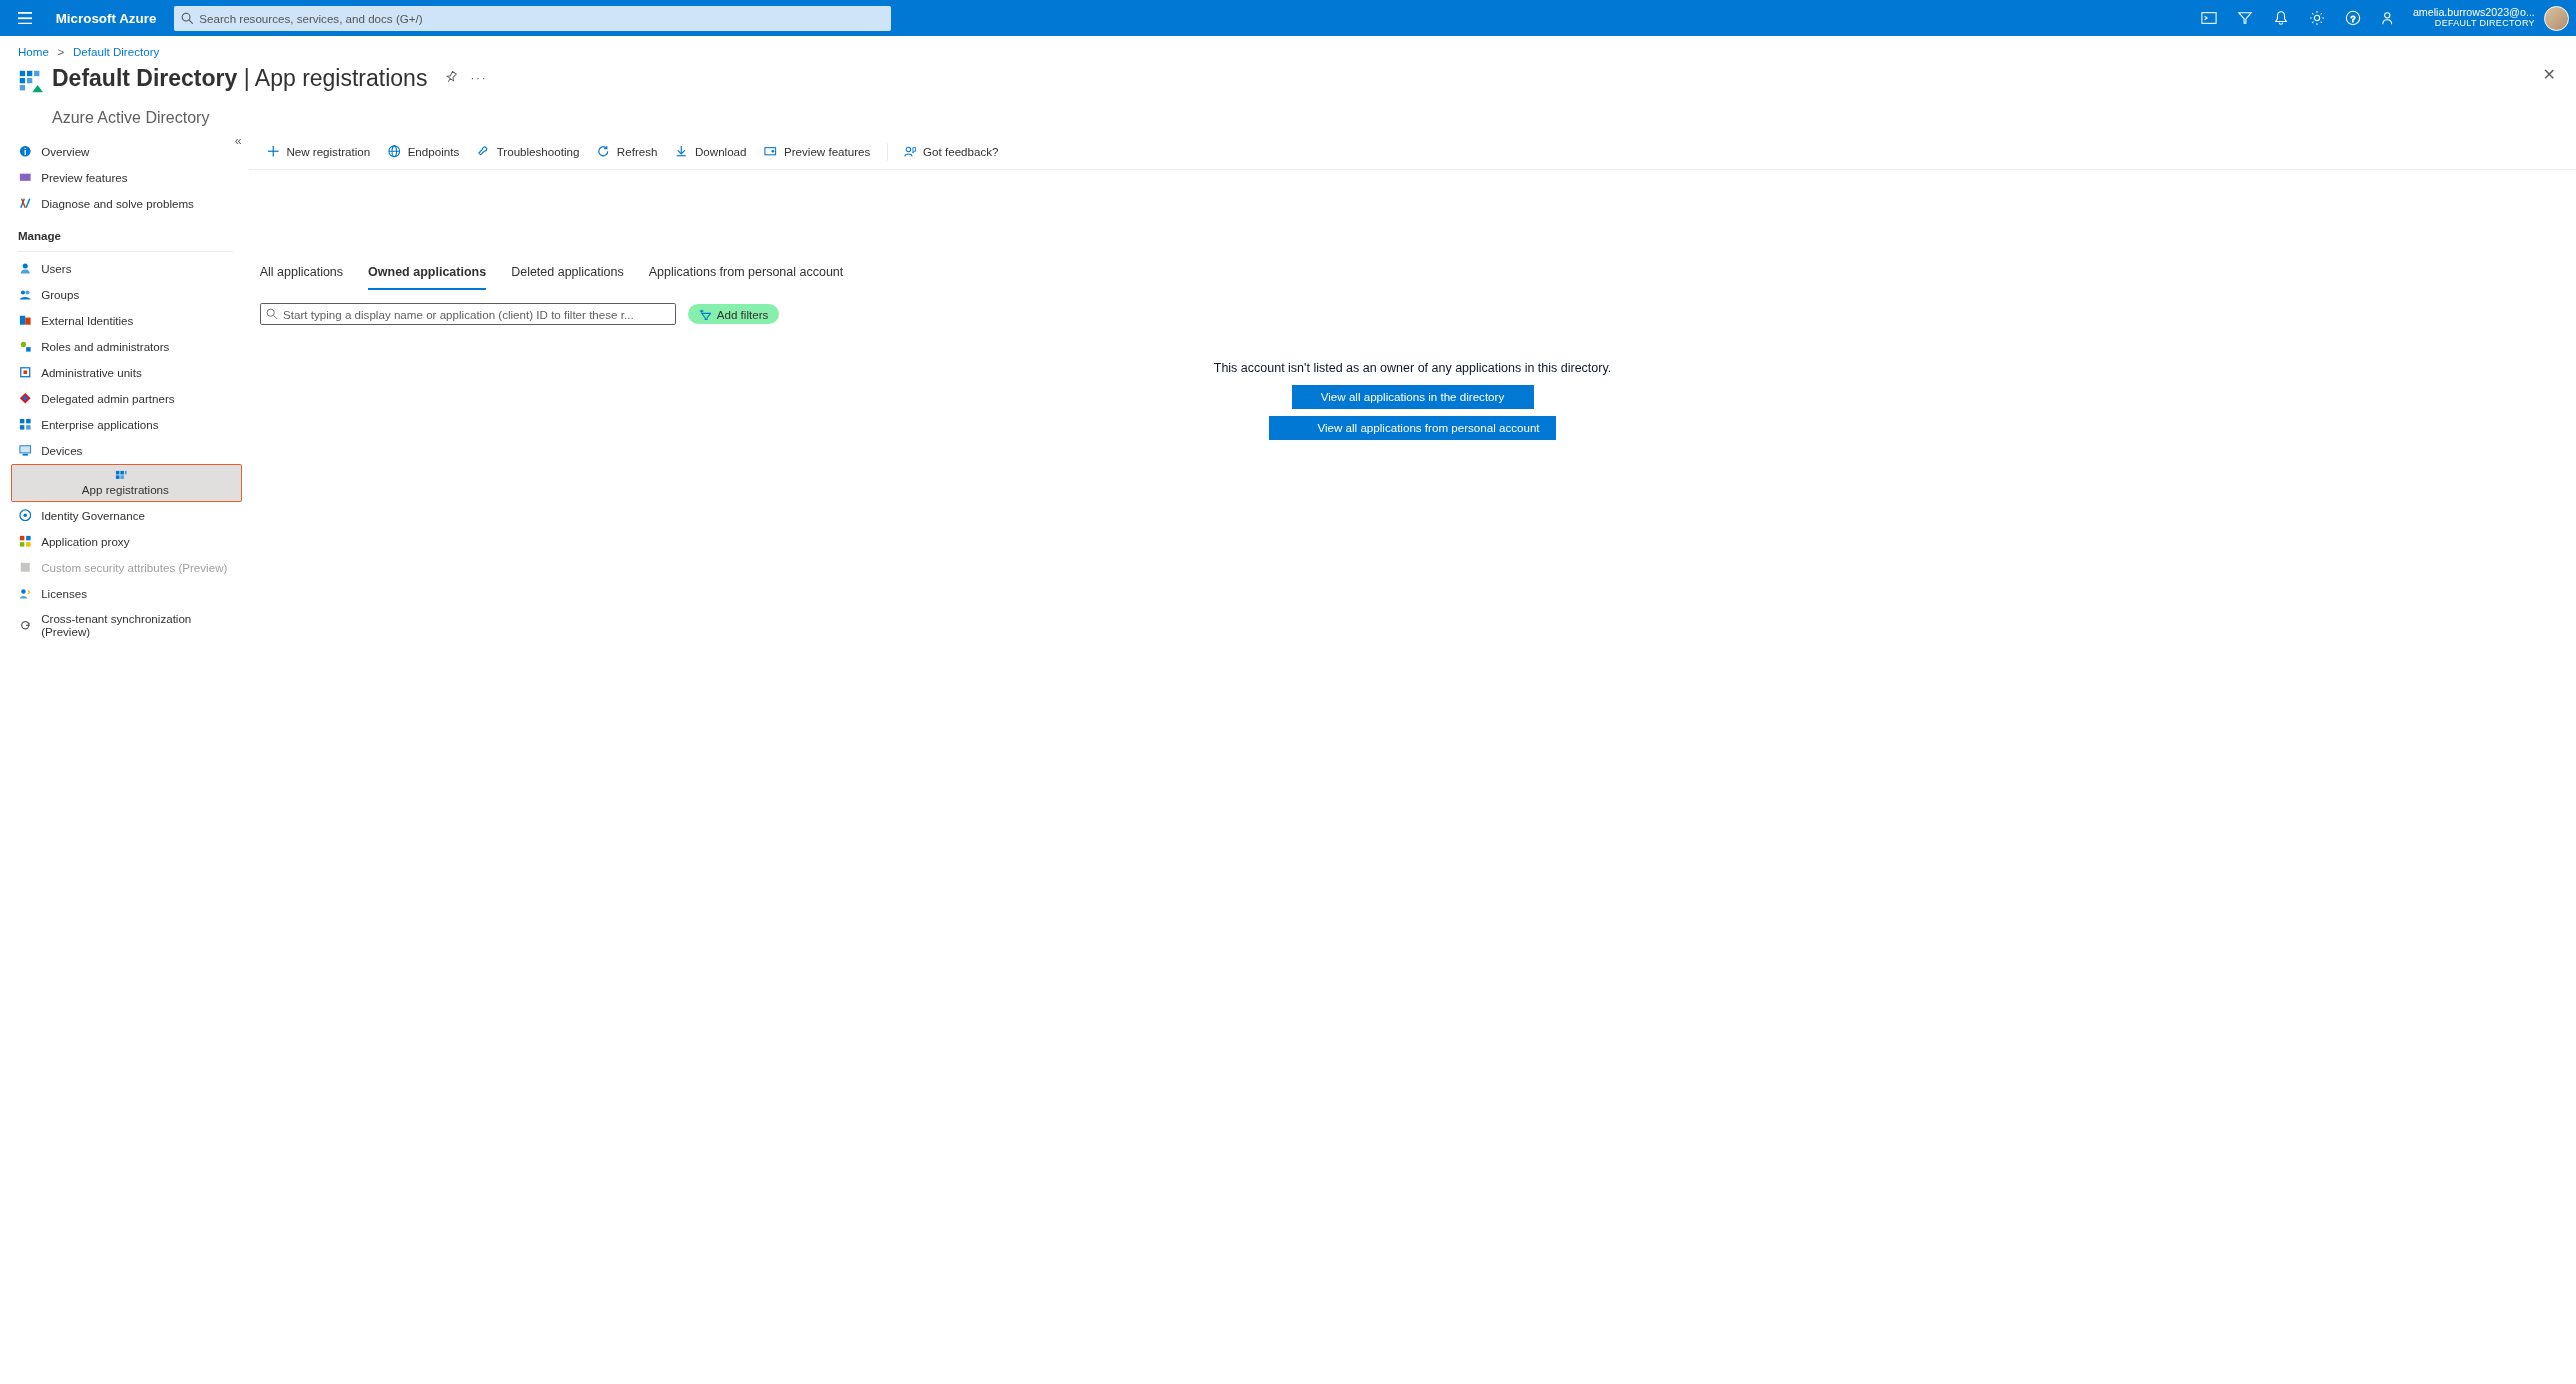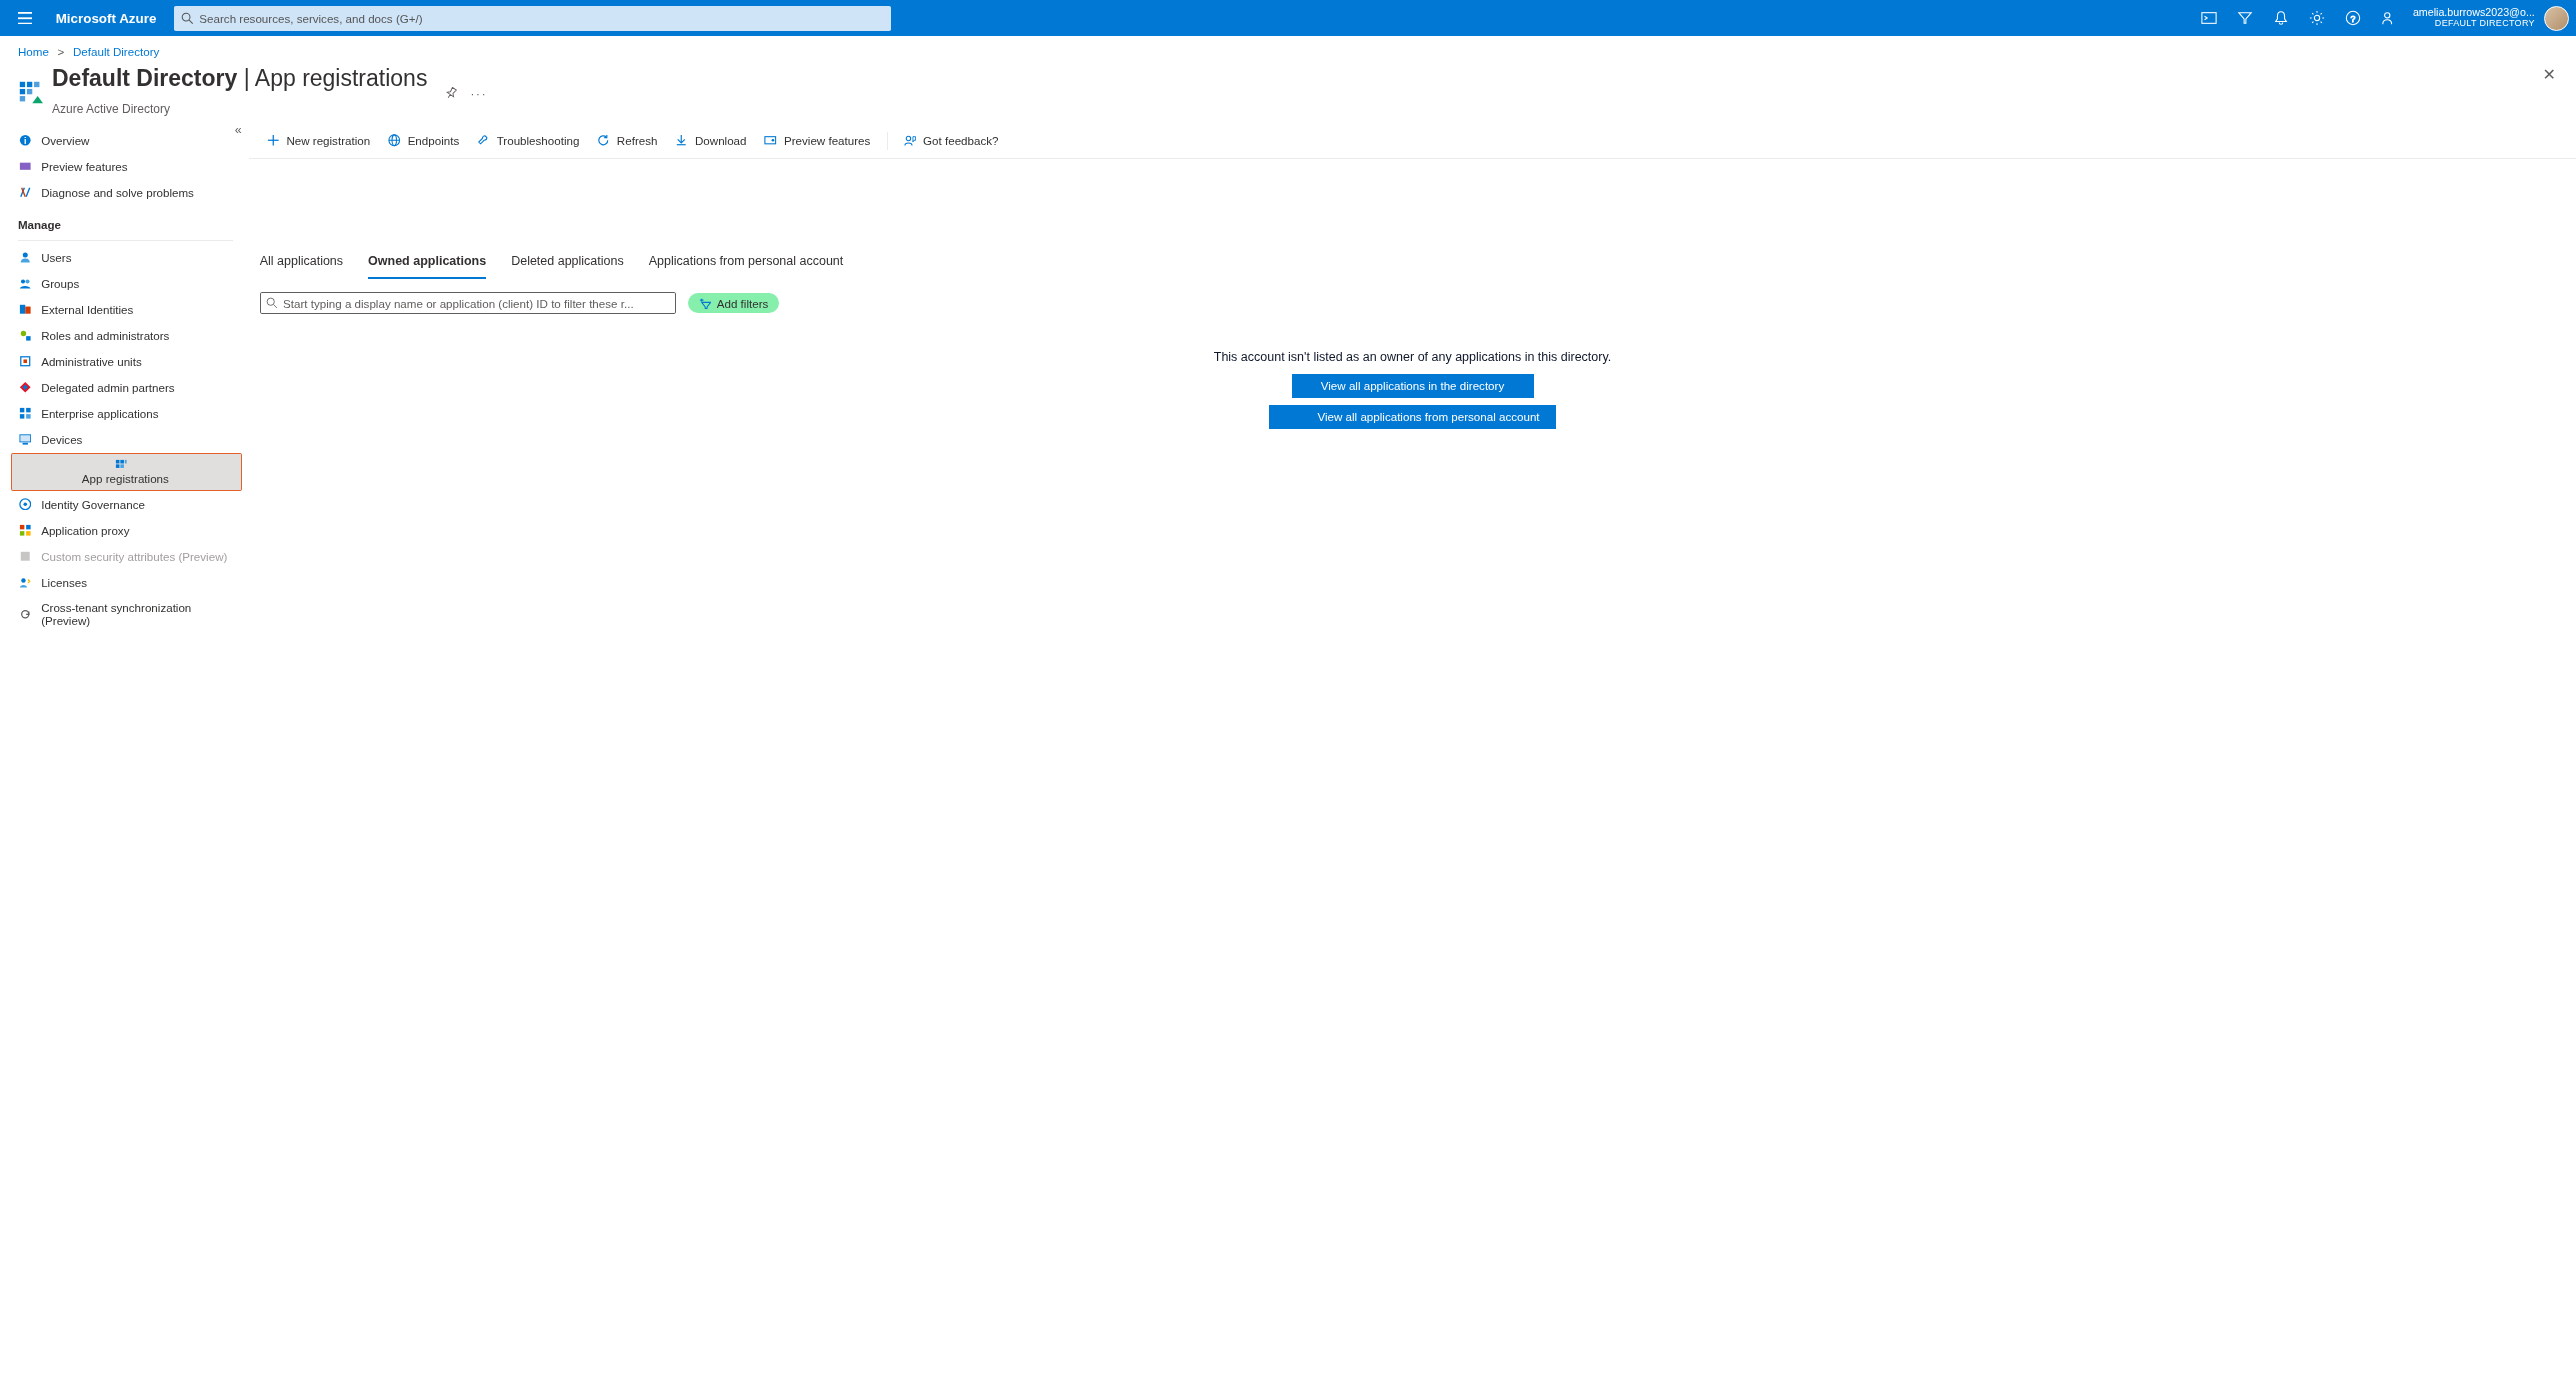--- a/index.html
+++ b/index.html
@@ -21,25 +21,25 @@
 .acct-email { font-size:10.7px; max-width:152px; overflow:hidden; text-overflow:ellipsis; white-space:nowrap; }
 .acct-dir { font-size:9px; letter-spacing:0.3px; }
 .avatar { width:25px; height:25px; border-radius:50%; background:linear-gradient(135deg,#d9c2a6,#b08e6a); margin-left:3.6px; border:0.9px solid #fff; }
 
 
 .breadcrumb { padding: 9px 18px 3.6px; font-size:11.6px; }
 .breadcrumb a { color:#0078d4; text-decoration:none; }
 .breadcrumb .sep { color:#605e5c; margin:0 5.4px; }
 
 
-.page-header { display:flex; align-items:center; padding: 3.6px 18px 7.2px; position:relative; }
+.page-header { display:flex; align-items:flex-start; padding: 3.6px 18px 7.2px; position:relative; }
 .page-icon { width:25px; height:25px; margin-right:9px; margin-top:3.6px; }
 .page-titles h1 { font-size:23px; font-weight:600; display:inline; }
 .page-titles .thin { font-weight:400; }
-.page-titles .sub { display:block; font-size:12px; color:#605e5c; margin-top:10px; }
+.page-titles .sub { display:block; font-size:16px; color:#605e5c; margin-top:17px; }
 .header-actions { display:flex; align-items:center; margin-left:18px; margin-top:5.4px; gap:12.5px; }
 .header-actions .hact { cursor:pointer; color:#605e5c; }
 .close-x { position:absolute; right:20px; top:3.6px; font-size:16px; color:#605e5c; cursor:pointer; }
 
 
 .body-split { display:flex; height: calc(100vh - 115px); }
 .sidebar { width:249px; padding:3.6px 0 36px 10.7px; overflow-y:auto; position:relative; }
 .collapse-chev { position:absolute; right:7.2px; top:0; color:#605e5c; cursor:pointer; font-size:12.5px; }
 .side-item { display:flex; align-items:center; padding:5.4px 9px 5.4px 7.2px; cursor:pointer; font-size:11.6px; color:#323130; border-radius:1.8px; margin:0.9px 7.2px 0.9px 0;}
 .side-item.selected { background:#e1dfdd;flex-direction:column; }

